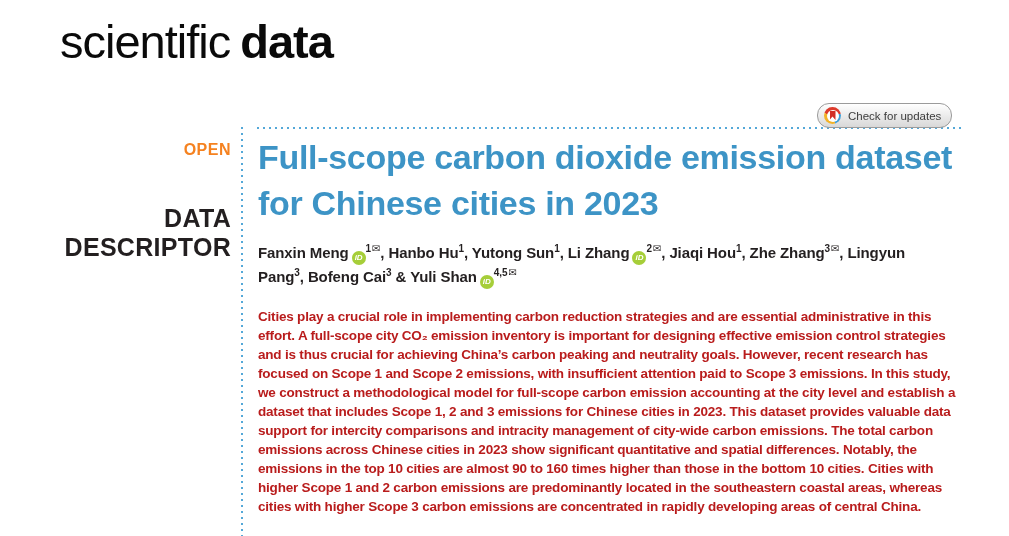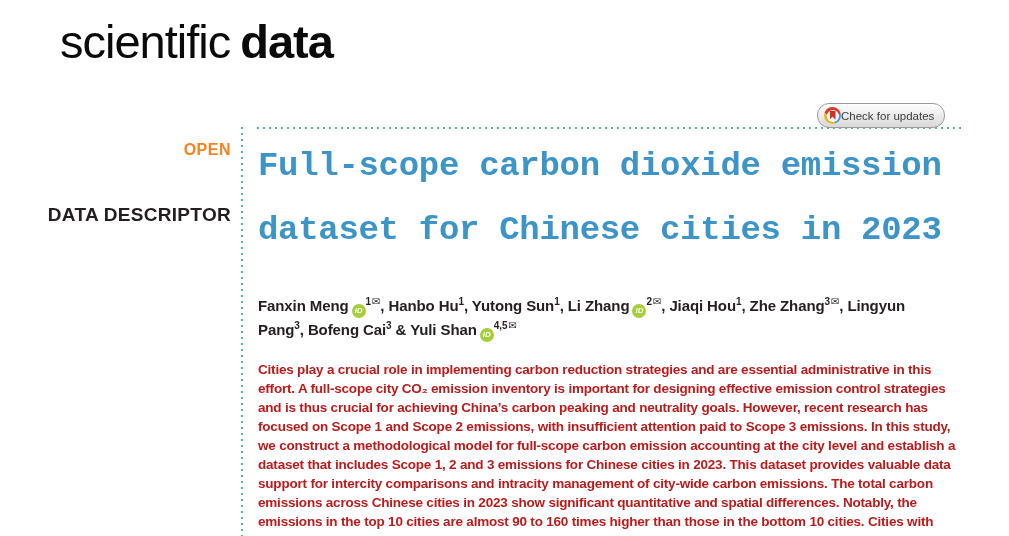--- a/index.html
+++ b/index.html
@@ -8,48 +8,48 @@
   .page { position:relative; width:1009px; height:536px; background:#ffffff;padding-left:28px; }
 
   
   .logo { position:absolute; left:60px; top:14px; font-size:47px; color:#0a0a0a;
     letter-spacing:-1px; white-space:nowrap; }
   .logo .lt { font-weight:400; }
   .logo .bd { font-weight:800; margin-left:10px; }
 
   
   .crossmark { position:absolute; left:817px; top:103px; height:25px; z-index:3;
-    display:flex; align-items:center; padding:0 10px 0 6px;
+    display:flex; align-items:center; gap:7px; padding:0 10px 0 6px;
     background:linear-gradient(#ffffff,#d8d8d8); border:1px solid #9b9b9b;
     border-radius:12px; cursor:pointer; }
   .cm-ring { width:17px; height:17px; border-radius:50%; position:relative; flex:0 0 auto;
     background:conic-gradient(from 0deg,#dd3b2c 0 22%,#3fa0d9 22% 45%,#f2b32a 45% 80%,#dd3b2c 80% 100%); }
   .cm-ring::before { content:""; position:absolute; left:2.5px; top:2.5px; width:12px; height:12px;
     border-radius:50%; background:#ffffff; }
   .cm-ring::after { content:""; position:absolute; left:5.5px; top:4px; width:6px; height:9px;
     background:#d22f27; clip-path:polygon(0 0,100% 0,100% 100%,50% 62%,0 100%); }
   .cm-label { font-size:11.5px; color:#3d3d3d; white-space:nowrap; }
 
   
   .hdots { position:absolute; left:257px; top:127px; width:706px; height:2px; z-index:1;
     background:repeating-linear-gradient(to right,#54a8d8 0 2px,transparent 2px 6px); }
   .vdots { position:absolute; left:241px; top:127px; width:2px; height:409px;
     background:repeating-linear-gradient(to bottom,#54a8d8 0 2px,transparent 2px 6px); }
 
   
   .open-label { position:absolute; left:0; top:141px; width:231px; text-align:right;
     font-size:16px; font-weight:bold; color:#f58220; letter-spacing:0.5px; }
   .type-label { position:absolute; left:0; top:204px; width:231px; text-align:right;
-    font-size:19px; font-weight:bold; color:#231f20; letter-spacing:0.3px; }
+    font-size:25px; font-weight:bold; color:#231f20; letter-spacing:0.3px; }
 
   
   .content { position:absolute; left:258px; top:134px; width:706px; }
-  .title { font-size:34px; line-height:64px; font-weight:bold; color:#3d94c6;
-    letter-spacing:-0.3px;font-family:Liberation Mono, monospace; }
-  .authors { margin-top:32px; font-size:15px; line-height:23px; font-weight:bold;
+  .title { font-size:34px; line-height:46px; font-weight:bold; color:#3d94c6;
+    letter-spacing:-0.3px; }
+  .authors { margin-top:15px; font-size:15px; line-height:23px; font-weight:bold;
     color:#231f20; letter-spacing:-0.1px; }
   .author { white-space:normal; }
   .a-sep { white-space:pre; }
   .orcid { display:inline-block; width:14px; height:14px; border-radius:50%;
     background:#a6ce39; color:#ffffff; font-size:8px; font-weight:bold;
     text-align:center; line-height:14px; margin-left:3px; vertical-align:-2px;
     font-style:italic; cursor:pointer; }
   sup.sup { font-size:10px; font-weight:bold; vertical-align:super; line-height:0; }
   .env { font-size:10px; margin-left:1px; cursor:pointer; font-weight:normal; }
   .abstract { margin-top:18px; font-size:13.5px; line-height:19px; font-weight:bold;

